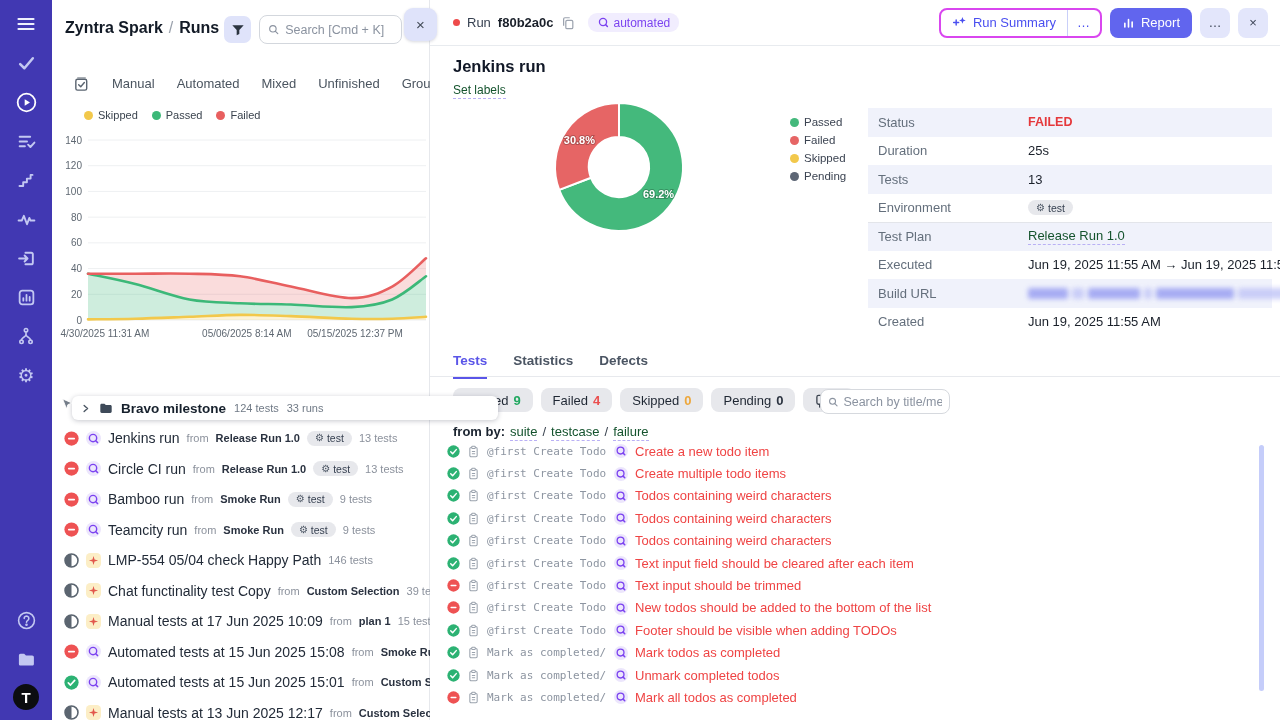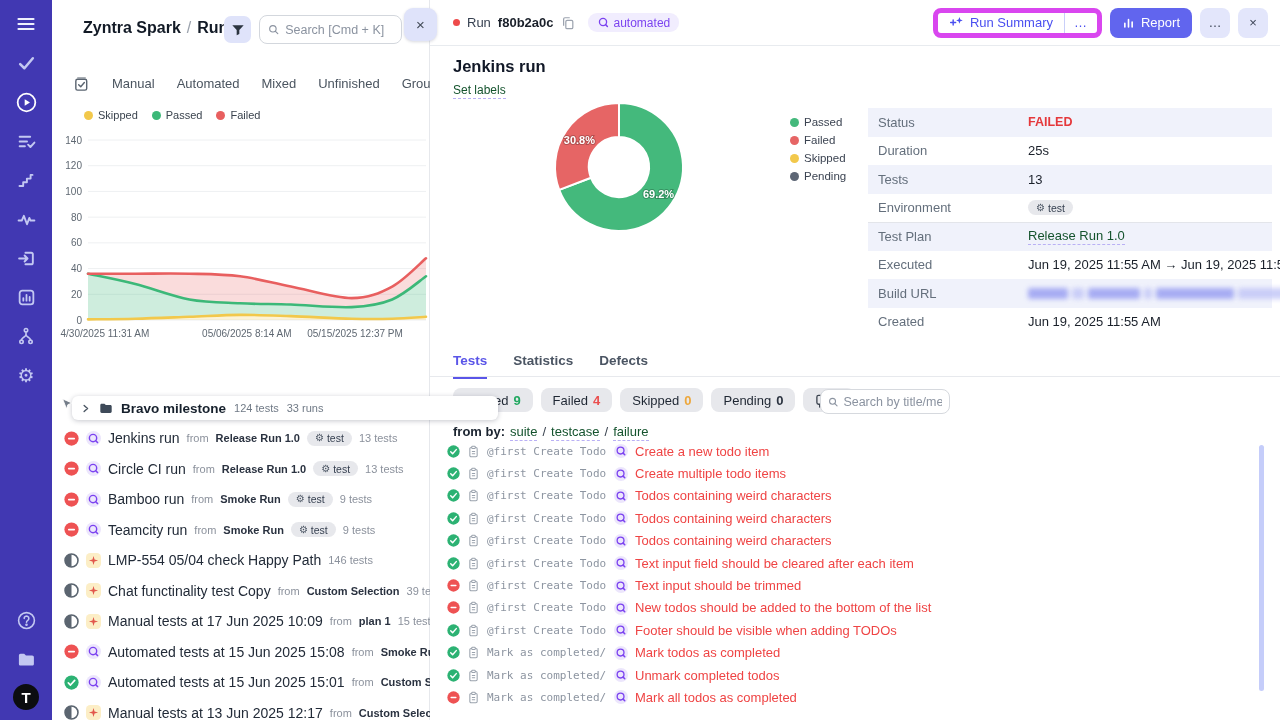--- a/index.html
+++ b/index.html
@@ -15,21 +15,21 @@
   .sb-icon { width:22px; height:22px; margin-top:17px; color:#c3c8f2; display:flex; align-items:center; justify-content:center; cursor:pointer; }
   .sb-icon.burger { margin-top:13px; color:#eef0fd; }
   .sb-icon.active { color:#ffffff; }
   .sb-spacer { flex:1; }
   .sb-gear { font-size:19px; line-height:1; }
   .sb-logo { width:26px; height:26px; border-radius:50%; background:#0c0d10; color:#fff; font-weight:bold;
              display:flex; align-items:center; justify-content:center; font-size:15px; margin:14px 0 10px; }
 
   
   .left-panel { position:absolute; left:52px; top:0; width:378px; height:720px; background:#fff; border-right:1px solid #e6e8ec; }
-  .lp-header { position:absolute; left:31px; top:19px; display:flex; align-items:center; font-size:16px; white-space:nowrap; }
+  .lp-header { position:absolute; left:13px; top:19px; display:flex; align-items:center; font-size:16px; white-space:nowrap; }
   .lp-header .proj { font-weight:bold; color:#121a26; }
   .lp-header .sep { color:#9aa1ac; margin:0 6px; }
   .lp-header .pg { font-weight:bold; color:#121a26; }
   .btn-funnel { position:absolute; left:172px; top:16px; width:27px; height:27px; background:#dfe3fa; border-radius:7px;
                 display:flex; align-items:center; justify-content:center; cursor:pointer; }
   .lp-search { position:absolute; left:207px; top:15px; width:143px; height:29px; border:1px solid #d3d7dd; border-radius:8px;
                display:flex; align-items:center; padding:0 8px; gap:6px; background:#fff; }
   .lp-search input, .t-search input { border:none; outline:none; background:transparent; font-size:12.5px; color:#39424e; width:100%;
                font-family:"Liberation Sans",sans-serif; }
   .lp-search input::placeholder, .t-search input::placeholder { color:#8b93a0; }
@@ -66,21 +66,21 @@
                display:flex; align-items:center; }
   .tb-left { display:flex; align-items:center; gap:7px; margin-left:23px; }
   .dot-red { width:7px; height:7px; border-radius:50%; background:#ee4b4b; }
   .tb-runlabel { font-size:13px; color:#374151; }
   .tb-runid { font-size:13px; font-weight:bold; color:#1a202a; }
   .tb-copy { width:14px; height:14px; cursor:pointer; }
   .auto-badge { display:flex; align-items:center; gap:4px; background:#f1edfe; border-radius:9px; padding:2.5px 9px;
                 font-size:12px; color:#7b42f0; margin-left:6px; cursor:pointer; }
   .auto-badge .ai { width:13px; height:13px; }
   .tb-right { margin-left:auto; margin-right:12px; display:flex; align-items:center; gap:8px; }
-  .btn-summary { display:flex; align-items:stretch; border:5px solid #d946ef; border-radius:8px; height:30px; color:#4a4ff0;
+  .btn-summary { display:flex; align-items:stretch; border:2px solid #d946ef; border-radius:8px; height:30px; color:#4a4ff0;
                  font-size:13px; cursor:pointer; background:#fff; }
   .btn-summary .seg1 { display:flex; align-items:center; gap:6px; padding:0 11px; }
   .btn-summary .seg2 { display:flex; align-items:center; padding:0 9px; border-left:1px solid #c9cff9; letter-spacing:1px; }
   .btn-report { display:flex; align-items:center; gap:6px; background:#6165ee; color:#fff; font-size:13px; height:30px;
                 padding:0 12px; border-radius:8px; cursor:pointer; }
   .chip { width:30px; height:30px; border-radius:8px; background:#e3e6fb; color:#3c4456; display:flex; align-items:center;
           justify-content:center; font-size:13px; cursor:pointer; }
 
   .rp-title { position:absolute; left:23px; top:57px; font-size:16.5px; font-weight:bold; color:#111827; }
   .link-dashed { color:#14532d; border-bottom:1px dashed #b9b0f5; cursor:pointer; display:inline-block; line-height:1.25; }

